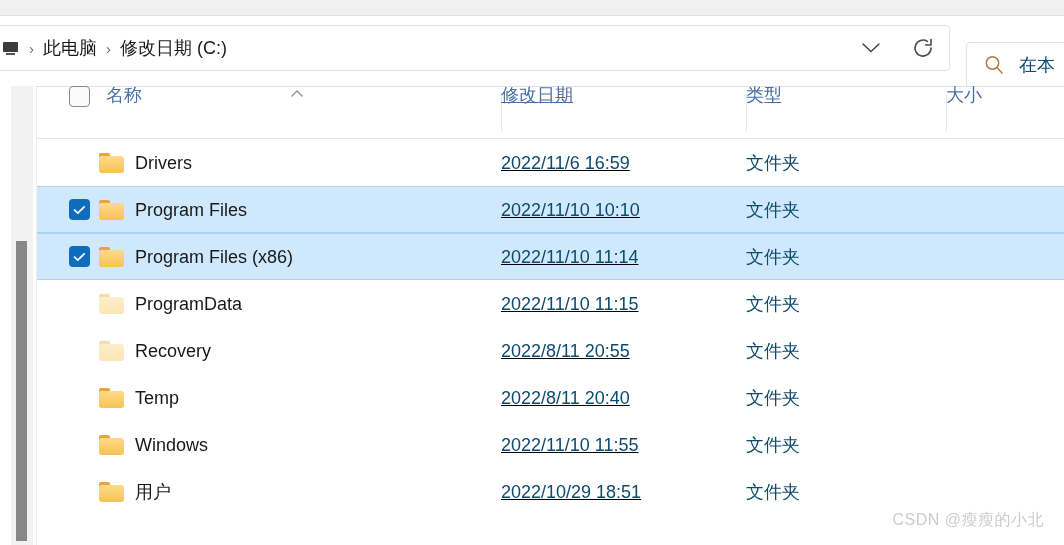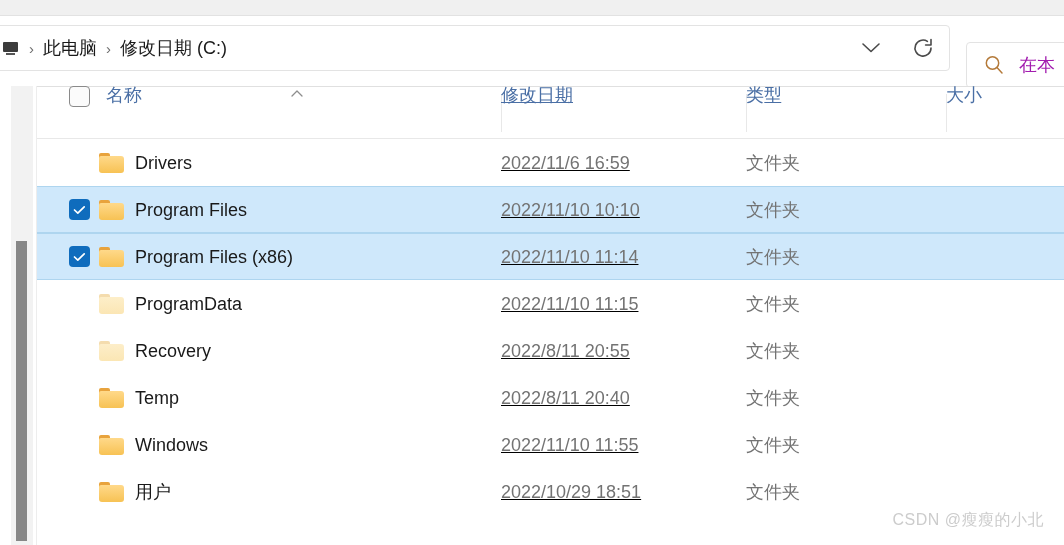--- a/index.html
+++ b/index.html
@@ -59,21 +59,21 @@
   .refresh-ico { display: block; }
 
   .search-box {
     position: absolute; left: 966px; top: 25px; width: 190px; height: 46px;
     background: #ffffff; border: 1px solid #e3e3e3; border-radius: 4px;
     display: flex; align-items: center; padding-left: 16px;
     overflow: hidden;
   }
   .search-ico { flex: none; margin-right: 14px; display: block; }
   .search-ph {
-    color: #a21caf; font-size: 18px; white-space: nowrap; line-height: 1;
+    color: #0c4a6e; font-size: 18px; white-space: nowrap; line-height: 1;
   }
 
   
   .left-scroll {
     position: absolute; left: 11px; top: 86px; width: 22px; height: 459px;
     background: #f2f2f2;
   }
   .left-scroll .thumb {
     position: absolute; left: 5px; top: 155px; width: 11px; height: 300px;
     background: #878787;
@@ -155,21 +155,21 @@
     background: linear-gradient(180deg, #ffd98a 0%, #f7c254 100%);
     border-radius: 2px 3px 3px 3px;
   }
   .folder.dim .tab { background: #f4dcae; }
   .folder.dim .body { background: linear-gradient(180deg, #fdeec9 0%, #fbe6b4 100%); }
 
   .fname {
     color: #191919; font-size: 18px; line-height: 1; white-space: nowrap;
   }
   .fdate, .ftype, .fsize {
-    color: #737373; font-size: 18px; line-height: 1; white-space: nowrap;
+    color: #0c4a6e; font-size: 18px; line-height: 1; white-space: nowrap;
   }
 
   
   .watermark {
     position: absolute; right: 20px; bottom: 14px;
     color: #cccccc; font-size: 16px; letter-spacing: 0.5px;
     white-space: nowrap; user-select: none;
   }
 </style>
 </head>

